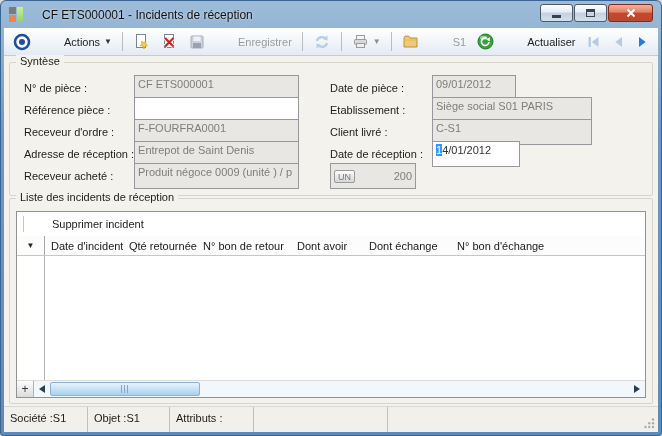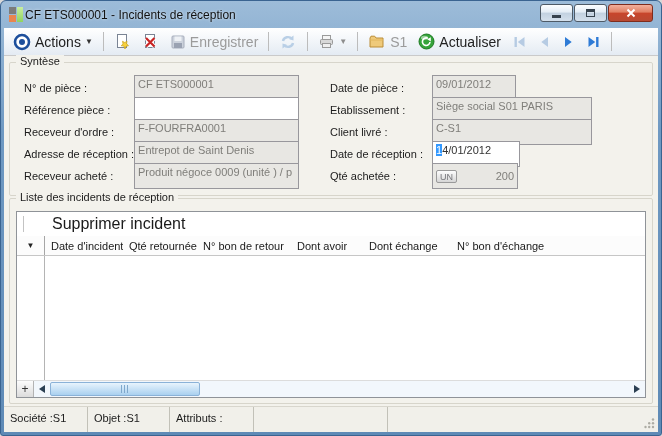--- a/index.html
+++ b/index.html
@@ -6,21 +6,21 @@
   html,body { background:#d8d8d8; }
   body { font-family:"Liberation Sans", sans-serif; font-size:11px; color:#1c1c1c; }
 
   .frame {
     position:relative; width:662px; height:436px;
     background:linear-gradient(#9dbcd9,#6f99c2 30%,#5e8ab6);
     border:1px solid #3a6491; border-radius:6px 6px 3px 3px;
     overflow:hidden;
   }
   
-  .titlebar { height:27px; display:flex; align-items:center; padding:0 8px; gap:1px; }
+  .titlebar { height:27px; display:flex; align-items:center; padding:0 8px; gap:18px; }
   .app-icon { width:15px; height:15px; position:relative; flex:0 0 auto; }
   .app-icon .sq-gray  { position:absolute; left:0; top:0; width:7px; height:7px; background:#7b7b7b; }
   .app-icon .sq-orange{ position:absolute; left:0; top:8px; width:7px; height:7px; background:#e9854e; }
   .app-icon .sq-green { position:absolute; left:8px; top:0; width:6px; height:15px; background:linear-gradient(#c9efa0,#8fd45e); }
   .title-text { font-size:12px; color:#111; white-space:nowrap; text-shadow:0 0 3px rgba(255,255,255,.7); }
   .win-controls { position:absolute; top:3px; right:8px; display:flex; gap:1px; }
   .win-btn {
     width:33px; height:18px; border:1px solid #4e5a66; border-radius:3px;
     background:linear-gradient(#fdfeff,#e3ecf5 45%,#c2d1e0 50%,#d4e0ec);
     display:flex; align-items:center; justify-content:center; cursor:default;
@@ -34,21 +34,21 @@
 
   
   .body { position:absolute; left:3px; right:3px; top:27px; bottom:3px;
           background:#f3f2ec; display:flex; flex-direction:column; overflow:hidden; }
 
   
   .toolbar { height:28px; flex:0 0 28px; display:flex; align-items:center; gap:3px;
              padding:0 5px; background:linear-gradient(#ffffff,#e4ebf3); border-bottom:1px solid #cacaca; }
   .tb-btn { display:flex; align-items:center; gap:4px; padding:2px 4px; border-radius:2px; }
   .tb-sep { width:1px; height:19px; background:#bcbcbc; margin:0 3px; flex:0 0 1px; }
-  .tb-label { font-size:14px; color:#222; white-space:nowrap; }
+  .tb-label { font-size:11px; color:#222; white-space:nowrap;margin-left:29px; }
   .tb-label.disabled { color:#9b9b9b; }
   .caret { font-size:8px; color:#333; }
   .caret.disabled { color:#8d8d8d; }
 
   
   .content { position:relative; flex:1 1 auto; }
   .group { position:absolute; border:1px solid #d7d5cb; border-radius:2px; }
   .group-title { position:absolute; top:-8px; left:6px; background:#f3f2ec; padding:0 4px; font-size:11px; color:#1c1c1c; }
   .g-syntese { left:5px; right:5px; top:6px; height:134px; }
   .g-liste   { left:5px; right:5px; top:142px; bottom:2px; }
@@ -71,21 +71,21 @@
     flex:0 0 auto; font-size:9px; color:#75757a; padding:0 3px; height:13px; line-height:12px;
     border:1px solid #9a9a9a; border-radius:2px; background:linear-gradient(#fdfdfd,#d6d6d6); margin-right:4px;
   }
   .qty-val { margin-left:auto; color:#7f7e7a; }
 
   
   .grid { position:absolute; left:6px; right:6px; top:12px; bottom:5px;
           border:1px solid #8f9398; background:#fff; display:flex; flex-direction:column; overflow:hidden; }
   .grid-toolbar { flex:0 0 24px; display:flex; align-items:center; background:#fff; }
   .grid-toolbar .vsep { width:1px; height:16px; background:#c3c3c3; margin-left:6px; }
-  .grid-del-label { margin-left:28px; font-size:16px; color:#1a1a1a; }
+  .grid-del-label { margin-left:28px; font-size:11px; color:#1a1a1a; }
   .grid-header { flex:0 0 20px; display:flex; align-items:center; border-bottom:1px solid #c6c6c6; background:#fcfcfc; }
   .gutter-h { width:28px; align-self:stretch; border-right:1px solid #a6a6a6;
               display:flex; align-items:center; justify-content:center; }
   .row-arrow { font-size:8px; color:#222; }
   .hcell { padding-left:6px; white-space:nowrap; overflow:hidden; font-size:11px; color:#1a1a1a; }
   .c0{width:78px;} .c1{width:74px;} .c2{width:94px;} .c3{width:72px;} .c4{width:88px;} .c5{flex:1;}
   .grid-body { flex:1 1 auto; display:flex; background:#fff; }
   .gutter-b { width:28px; border-right:1px solid #b4b4b4; }
 
   .hscroll { flex:0 0 17px; display:flex; align-items:stretch; border-top:1px solid #dcdcdc; background:#f2f7fc; }
@@ -274,21 +274,20 @@
           </div>
           <div class="frow">
             <span class="flabel">Client livré :</span>
             <div class="field w160">C-S1</div>
           </div>
           <div class="frow">
             <span class="flabel">Date de réception :</span>
             <div class="field editable w88"><span class="sel-char">1</span><span>4/01/2012</span></div>
           </div>
           <div class="frow">
-            <span class="flabel">Qté achetée :</span>
             <div class="field field-qty w86">
               <span class="unit-btn">UN</span>
               <span class="qty-val">200</span>
             </div>
           </div>
         </div>
       </div>
 
       <div class="group g-liste">
         <div class="group-title">Liste des incidents de réception</div>

